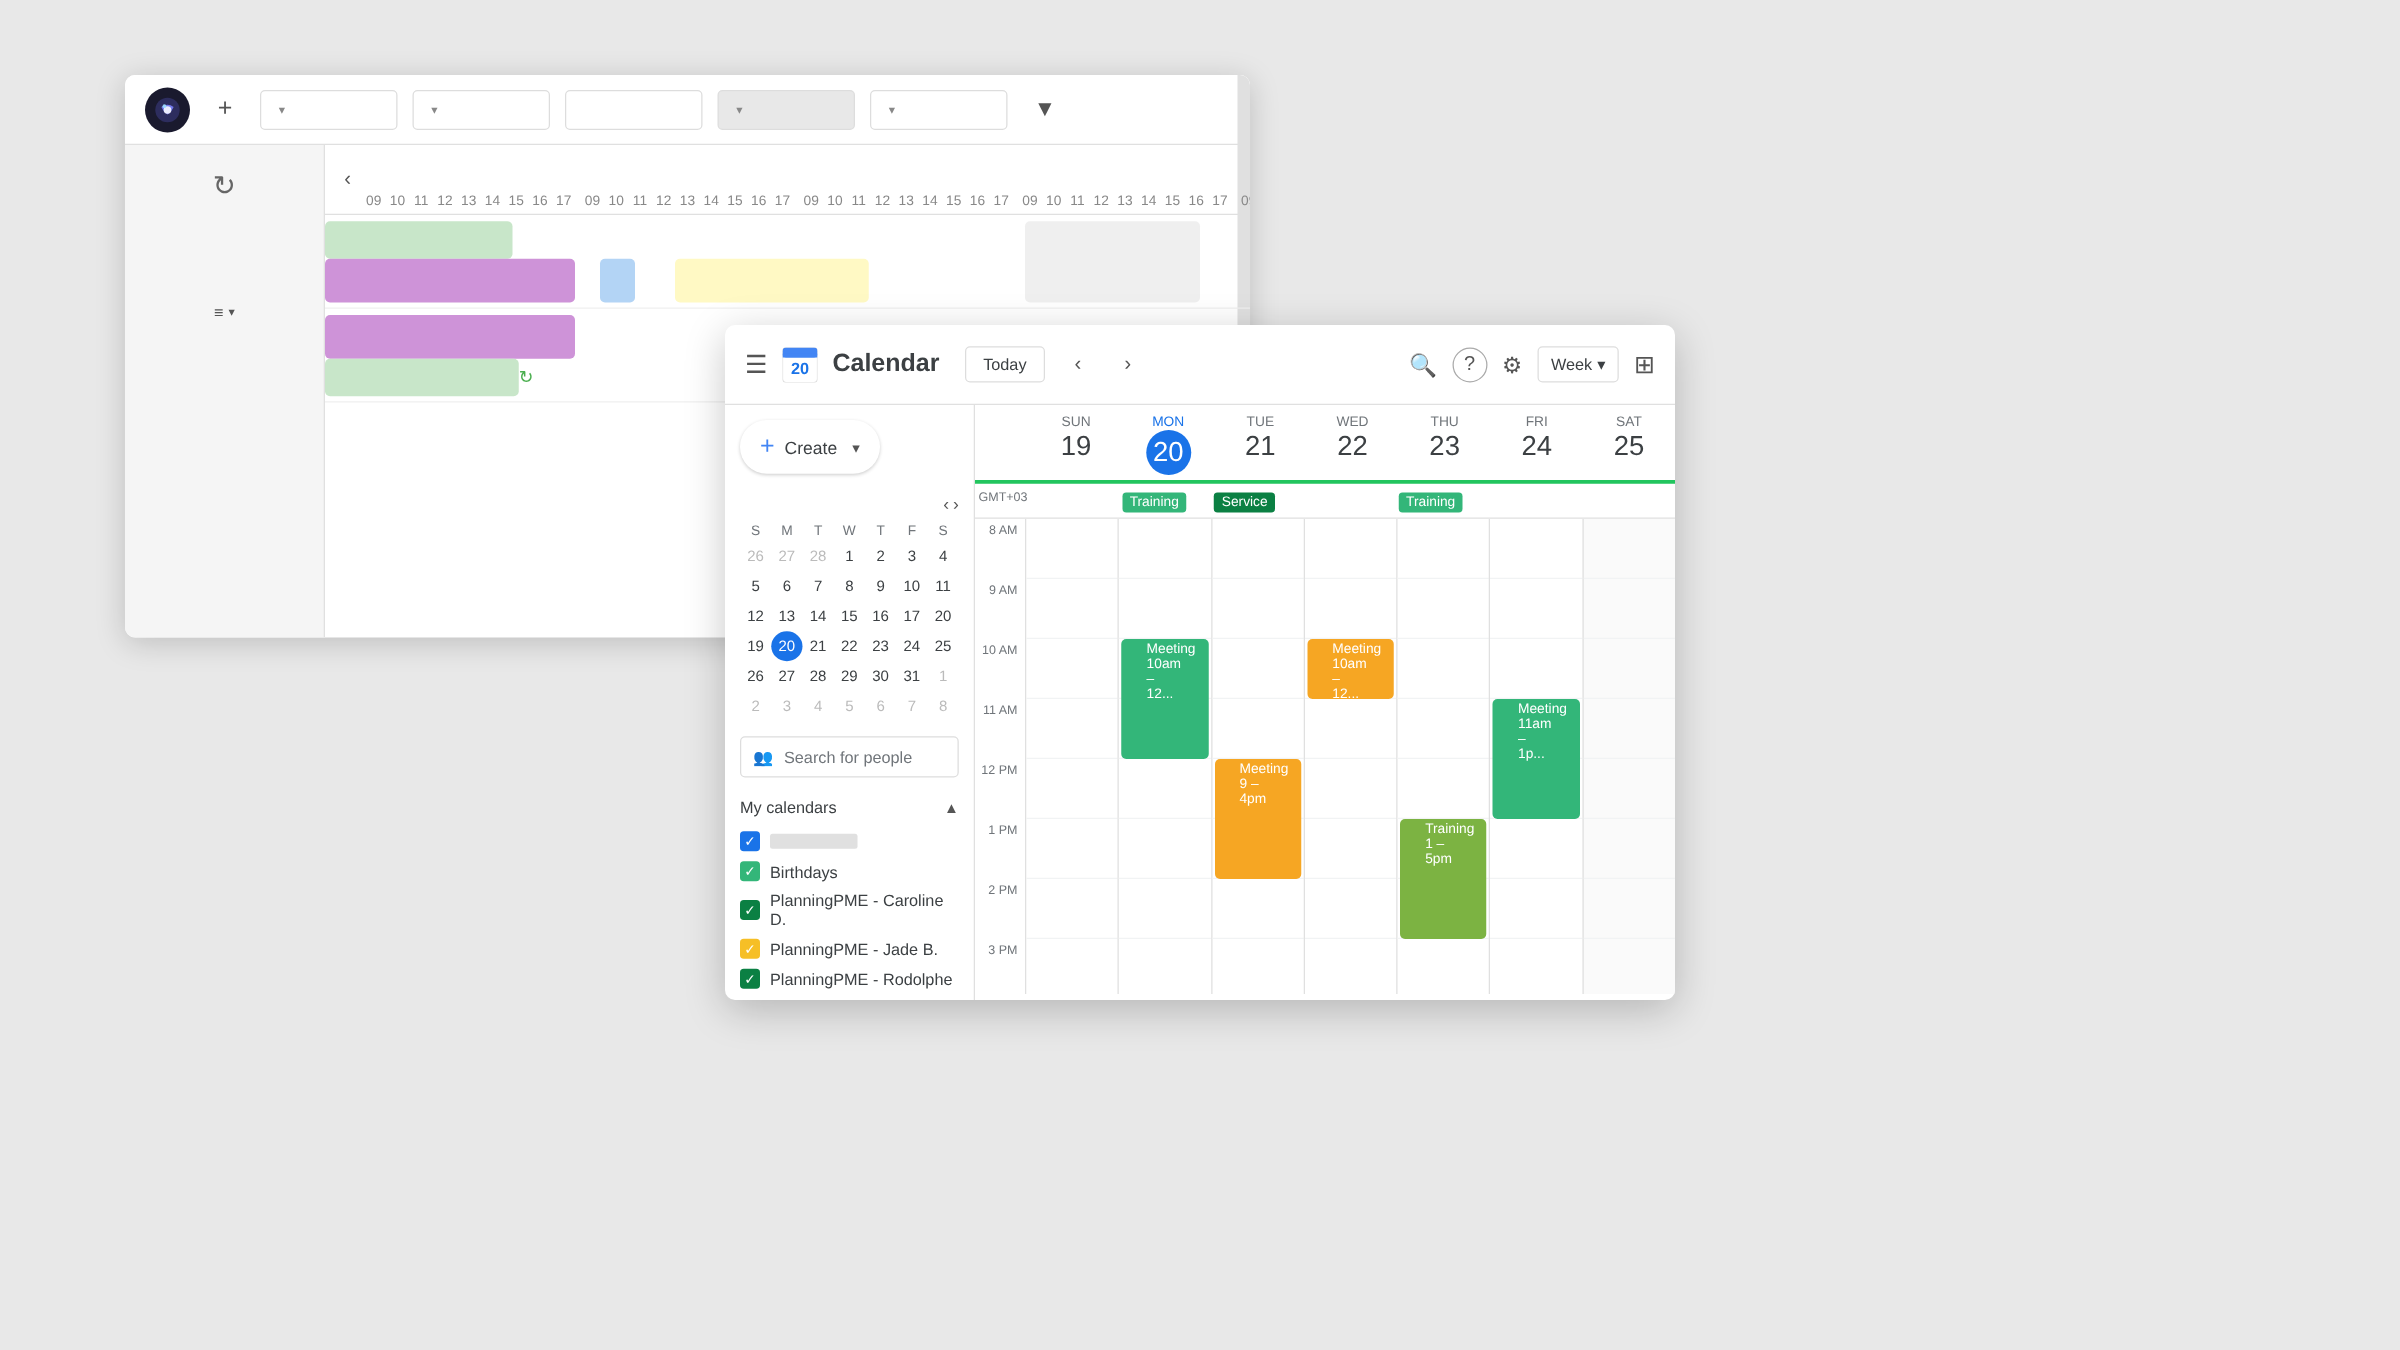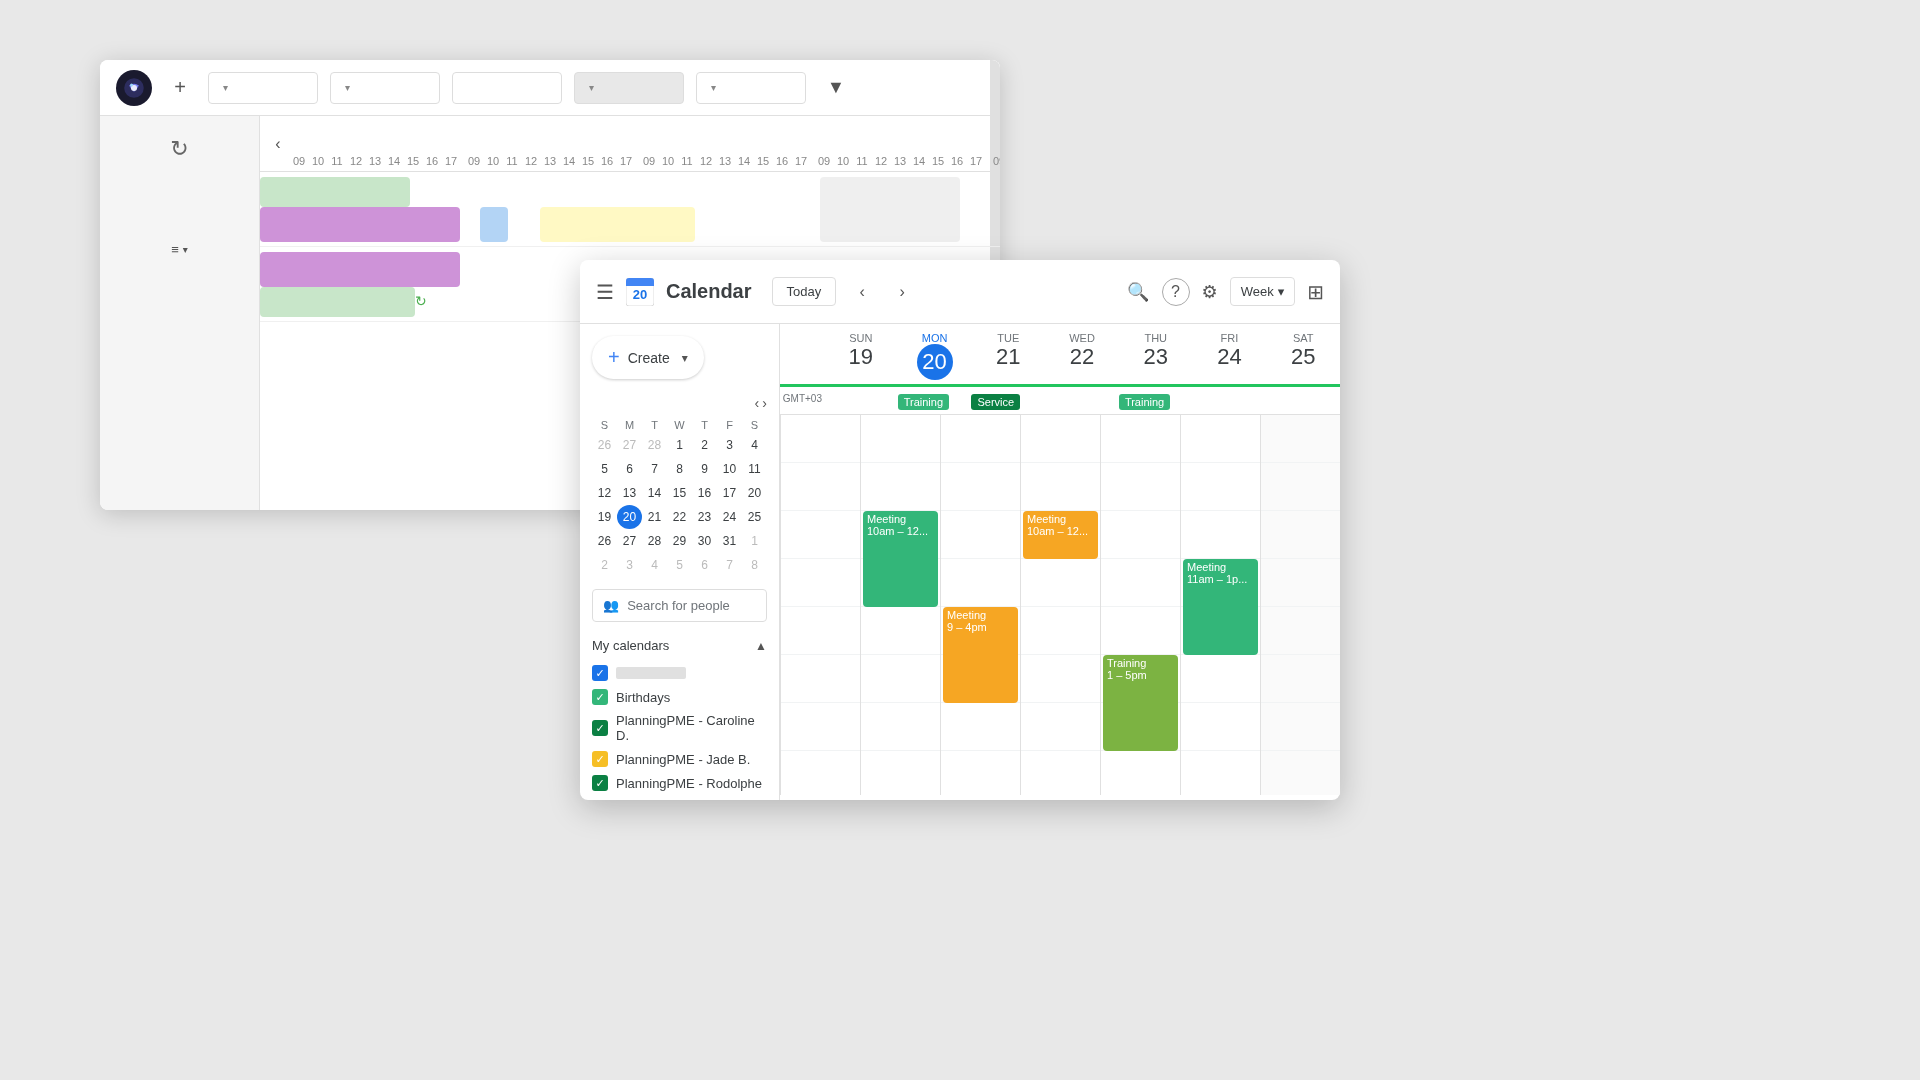--- a/index.html
+++ b/index.html
@@ -515,21 +515,21 @@
     }
 
     .gcal-hour-cell {
       height: 48px;
       border-bottom: 1px solid #f1f3f4;
     }
 
     .gcal-event {
       position: absolute;
       border-radius: 4px;
-      padding: 2px 4px;
+      padding: 2px 20px;
       font-size: 11px;
       color: #fff;
       overflow: hidden;
       cursor: pointer;
     }
 
     .evt-green { background: #33b679; }
     .evt-orange { background: #f6a623; }
     .evt-yellow-green { background: #7cb342; }
 
@@ -872,20 +872,31 @@
         <div style="flex:1;">
           <span class="allday-tag tag-green">Training</span>
         </div>
 
         <div style="flex:1;"></div>
         <div style="flex:1;"></div>
       </div>
 
       <div class="gcal-time-grid">
 
+        <div class="gcal-time-col">
+          <div class="gcal-time-label">8 AM</div>
+          <div class="gcal-time-label">9 AM</div>
+          <div class="gcal-time-label">10 AM</div>
+          <div class="gcal-time-label">11 AM</div>
+          <div class="gcal-time-label">12 PM</div>
+          <div class="gcal-time-label">1 PM</div>
+          <div class="gcal-time-label">2 PM</div>
+          <div class="gcal-time-label">3 PM</div>
+
+        </div>
 
         <div class="gcal-days-grid">
 
           <div class="gcal-day-col">
             <div class="gcal-hour-cell"></div>
             <div class="gcal-hour-cell"></div>
             <div class="gcal-hour-cell"></div>
             <div class="gcal-hour-cell"></div>
             <div class="gcal-hour-cell"></div>
             <div class="gcal-hour-cell"></div>

